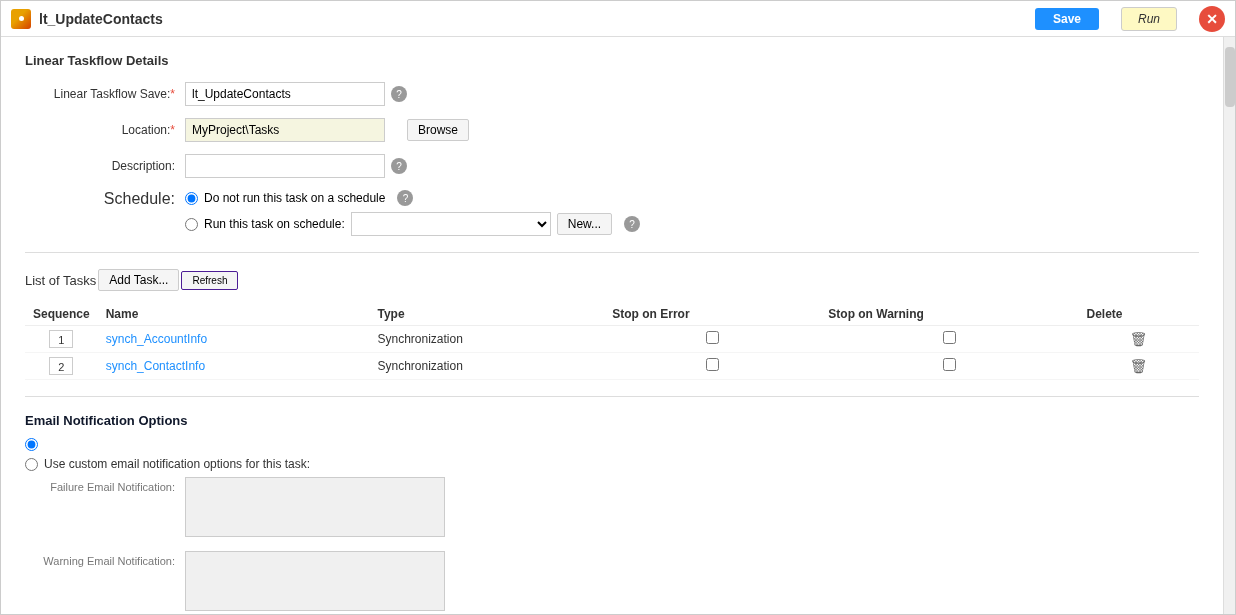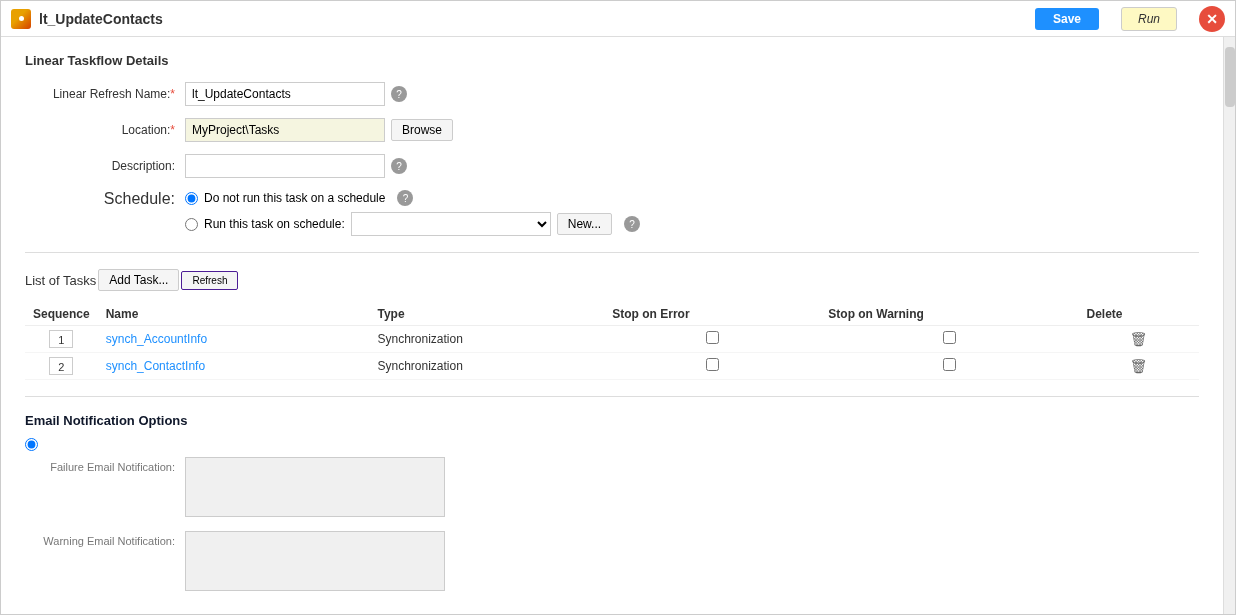--- a/index.html
+++ b/index.html
@@ -188,21 +188,21 @@
       display: inline-flex;
       align-items: center;
       justify-content: center;
       color: #fff;
       font-size: 10px;
       margin-left: 6px;
       cursor: pointer;
     }
 
     .btn-browse {
-      margin-left: 6px;
+      margin-left: 22px;
       background: #f5f5f5;
       border: 1px solid #ccc;
       padding: 3px 10px;
       font-size: 12px;
       cursor: pointer;
       border-radius: 2px;
     }
 
     .schedule-section {
       display: flex;
@@ -406,21 +406,21 @@
   </div>
 
   <div class="content-area">
     <div class="main-content">
 
       <div>
         <div class="section-title">Linear Taskflow Details</div>
 
         <div class="form-row">
           <div class="form-label">
-            <span>Linear Refresh Name:</span><span class="required">*</span>
+            <span>Linear Taskflow Save:</span><span class="required">*</span>
           </div>
           <input class="form-input" type="text" value="lt_UpdateContacts" style="">
           <div class="help-icon">?</div>
         </div>
 
         <div class="form-row">
           <div class="form-label">
             <span>Location:</span><span class="required">*</span>
           </div>
           <input class="form-input-location" type="text" value="MyProject\Tasks" style="">
@@ -495,20 +495,24 @@
 
       <hr class="divider">
 
       <div>
         <div class="email-section-title">Email Notification Options</div>
 
         <div class="email-option-row">
           <input type="radio" name="emailOption" class="radio-input" checked="" style="">
         </div>
 
+        <div class="email-option-row">
+          <input type="radio" name="emailOption" class="radio-input" style="">
+          <span class="email-label-text">Use custom email notification options for this task:</span>
+        </div>
 
         <div class="email-form-row">
           <div class="email-field-label">Failure Email Notification:</div>
           <textarea class="email-textarea" style=""></textarea>
         </div>
 
         <div class="email-form-row">
           <div class="email-field-label">Warning Email Notification:</div>
           <textarea class="email-textarea" style=""></textarea>
         </div>

